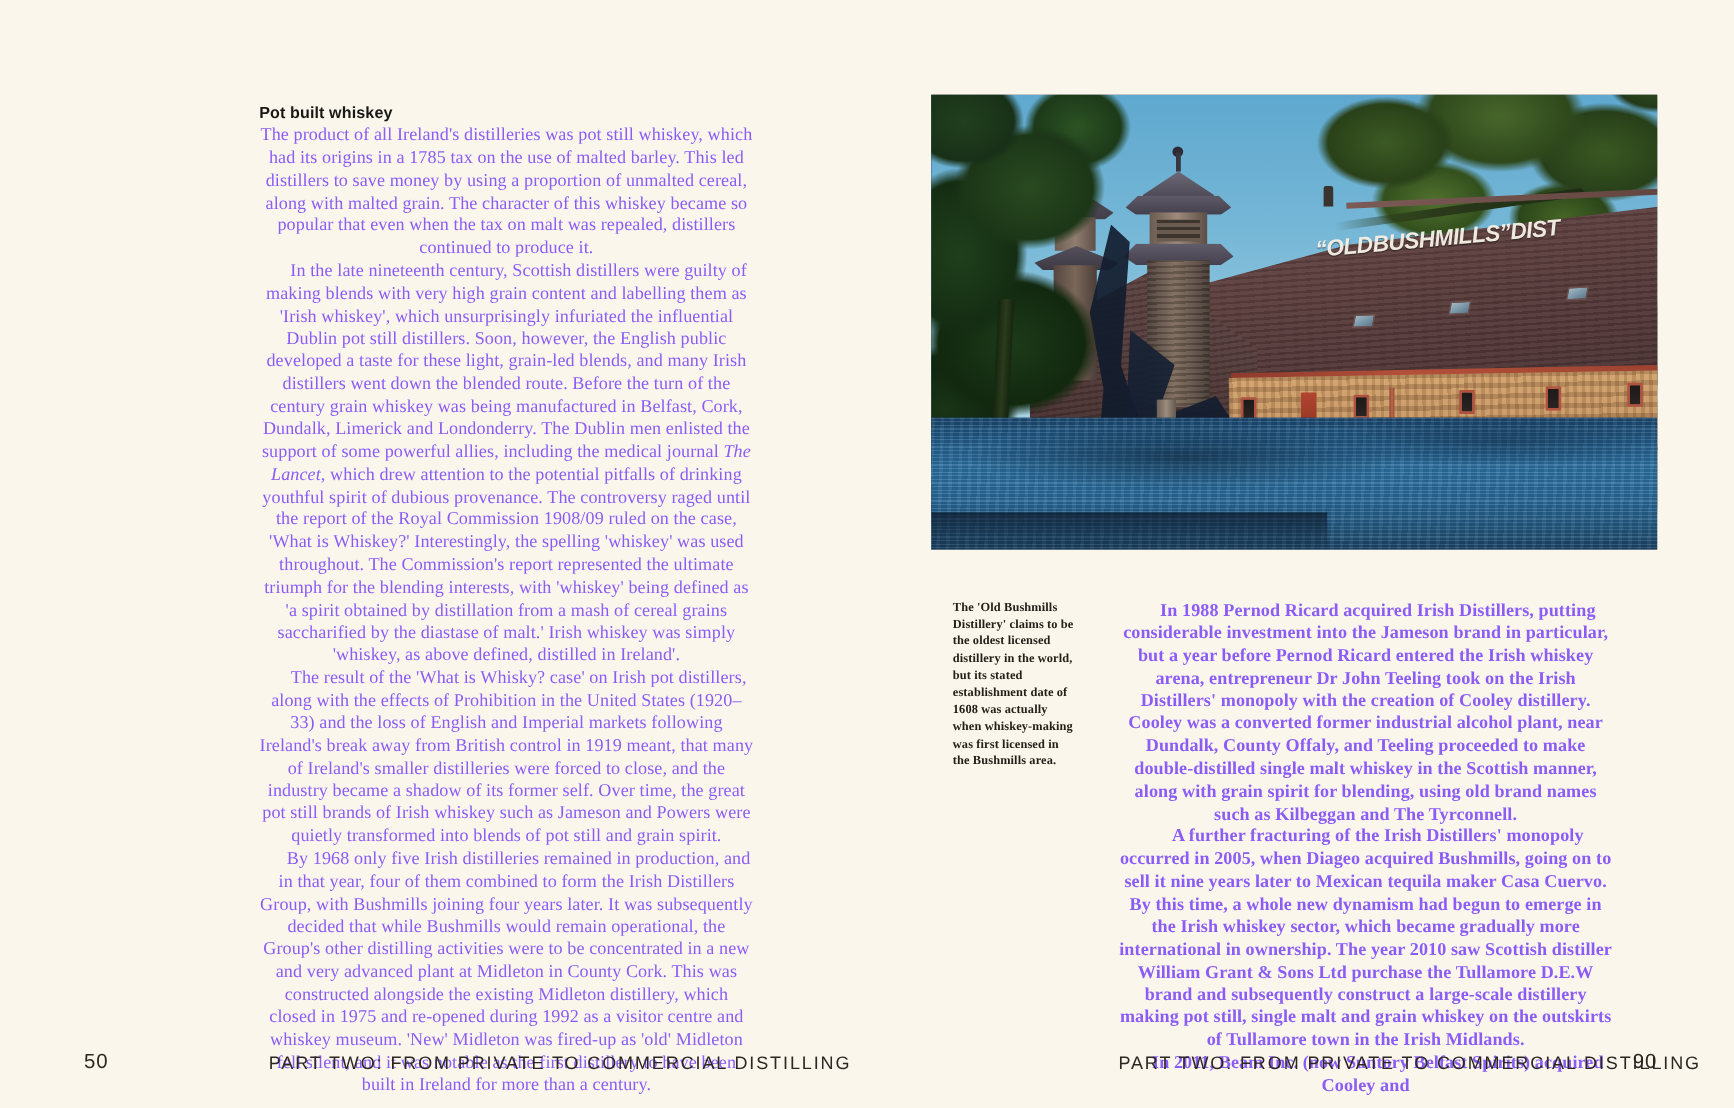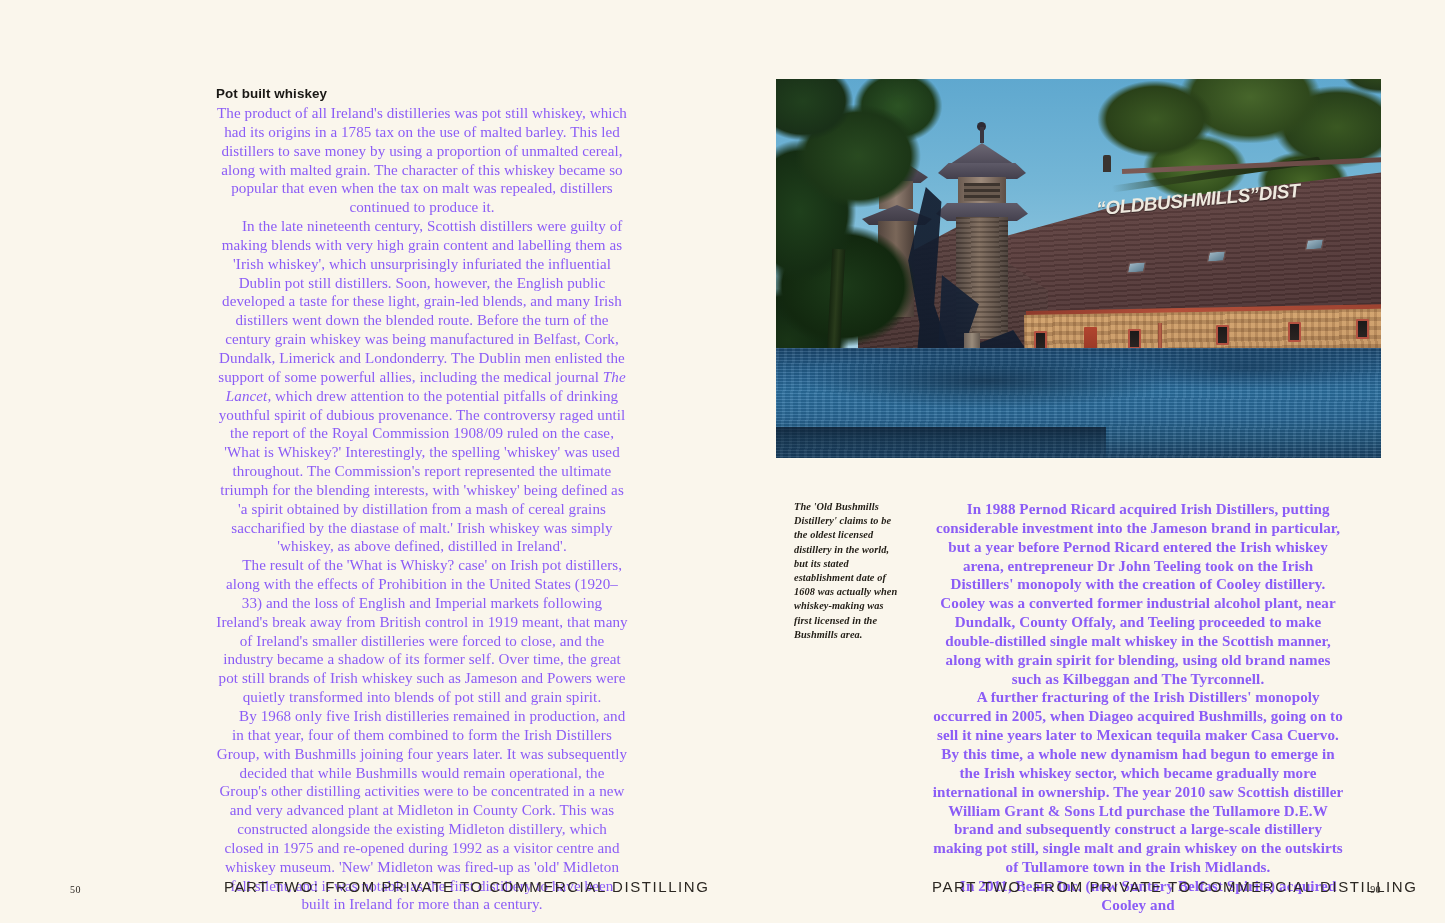--- a/index.html
+++ b/index.html
@@ -464,21 +464,20 @@
   .caption-col {
     position: absolute;
     left: 72px;    
     top: 500px;
     width: 104px;
   }
   .caption {
     margin: 0;
     font-size: 10.3px;
     line-height: 14.2px;
-    font-style: italic;
     font-weight: bold;
     color: #242019;
     letter-spacing: 0.01em;
   }
 
   .col-right {
     position: absolute;
     left: 210px;   
     top: 500px;
     width: 412px;
@@ -488,22 +487,22 @@
   
   .footer {
     position: absolute;
     bottom: 0; left: 0;
     width: 100%;
     height: 60px;
   }
   .folio {
     position: absolute;
     bottom: 28px;
-    font-family: Liberation Serif, serif;
-    font-size: 10px;
+    font-family: Liberation Sans, sans-serif;
+    font-size: 17px;
     color: #2b2722;
     letter-spacing: .04em;
     margin-top: 38px;
   }
   .running-head {
     position: absolute;
     bottom: 28px;
     font-family: "Liberation Sans", "DejaVu Sans", sans-serif;
     font-size: 15px;
     letter-spacing: .105em;

